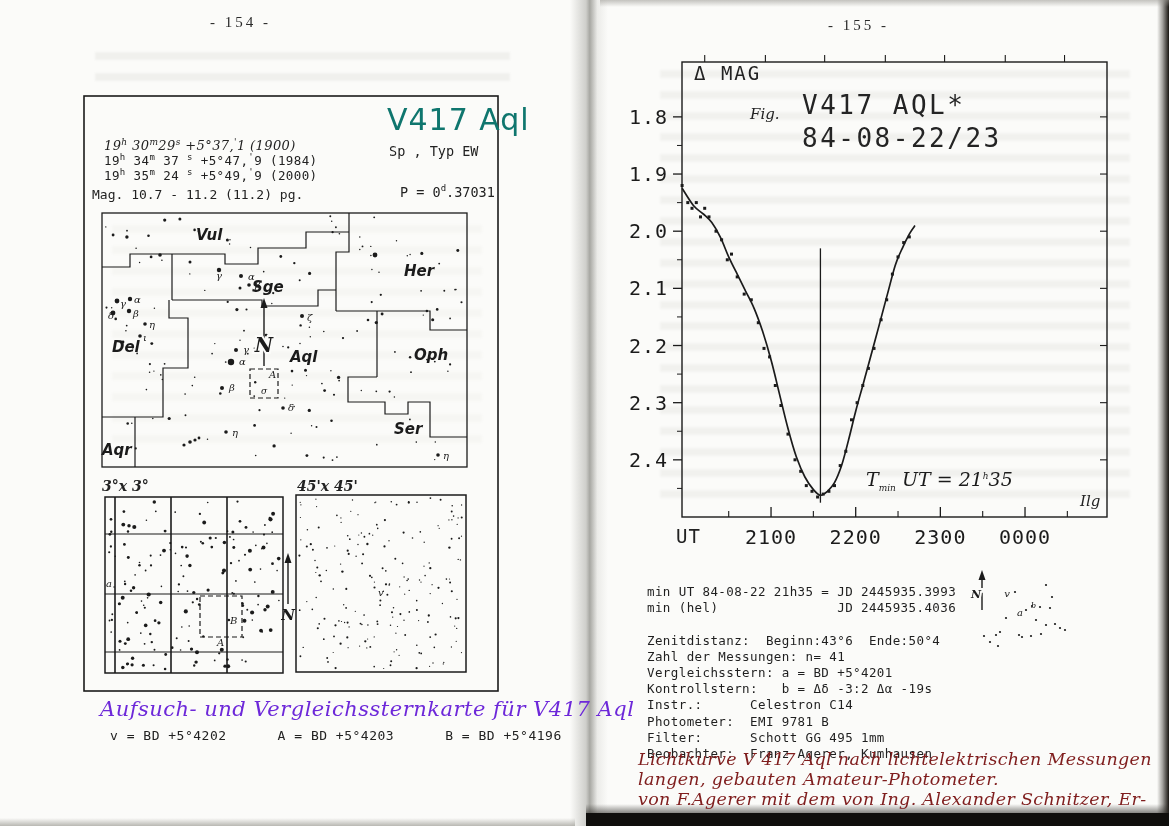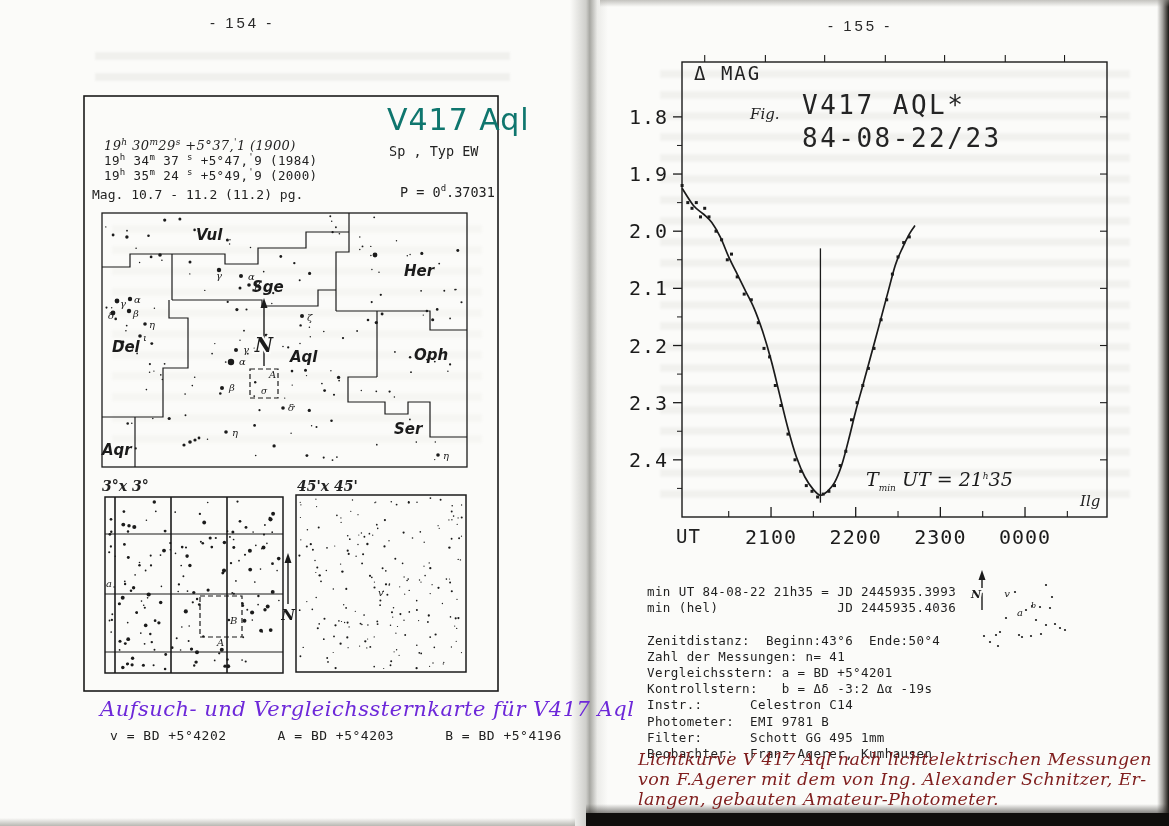--- a/index.html
+++ b/index.html
@@ -16,21 +16,21 @@
           background:linear-gradient(90deg,rgba(120,120,112,0) 0%,rgba(104,104,96,.30) 42%,rgba(84,84,76,.50) 52%,rgba(120,120,112,.12) 72%,rgba(120,120,112,0) 100%);}
   .band-bottom-right{position:absolute;left:586px;top:813px;width:583px;height:13px;background:#0f0e0c;}
   .band-bottom-right-soft{position:absolute;left:586px;top:804px;width:583px;height:9px;
           background:linear-gradient(180deg,rgba(40,38,34,0),rgba(40,38,34,.55));}
   .edge-right{position:absolute;left:1157px;top:0;width:12px;height:826px;
           background:linear-gradient(90deg,rgba(50,48,44,0),rgba(62,58,52,.45) 45%,#181511 100%);}
   .edge-top-right{position:absolute;left:600px;top:0;width:569px;height:7px;
           background:linear-gradient(180deg,rgba(150,148,142,.55),rgba(150,148,142,0));}
   .edge-bottom-left{position:absolute;left:0;top:818px;width:575px;height:8px;
           background:linear-gradient(180deg,rgba(150,148,142,0),rgba(130,128,120,.55));}
-  .pgnum{font-family:Liberation Sans, sans-serif;font-size:15px;letter-spacing:3px;color:#2a2a2a;}
+  .pgnum{font-family:Liberation Serif, serif;font-size:15px;letter-spacing:3px;color:#2a2a2a;}
   .figtitle{font-size:30px;letter-spacing:1px;color:#0f766e;}
   .coords div{height:15px;}
   .coord-typed{font-family:"DejaVu Sans Mono",monospace;font-size:12.5px;letter-spacing:.4px;}
   .coord-hand{font-family:"DejaVu Serif",serif;font-style:italic;font-size:13px;letter-spacing:.4px;}
   sup{font-size:9px;} sub{font-size:9px;}
   .caption-left{font-size:21px;letter-spacing:.5px;color:#6d28d9;white-space:nowrap;}
   .compline{display:flex;gap:51px;font-size:13px;letter-spacing:.5px;}
   .plot-title{font-size:26px;letter-spacing:2.5px;color:#242424;}
   .info{font-size:12.5px;line-height:16.2px;letter-spacing:.4px;white-space:pre;color:#1f1f1f;}
   .caption-right{font-size:17.5px;line-height:19.8px;letter-spacing:.3px;color:#7f1d1d;white-space:nowrap;}
@@ -817,15 +817,15 @@
 <div class="abs mono" style="left:694px;top:62px;font-size:19px;letter-spacing:2px;">Δ MAG</div>
 <div class="abs hand" style="left:750px;top:105px;font-size:15px;">Fig.</div>
 <div class="abs mono plot-title" style="left:802px;top:90px;">V417 AQL*</div>
 <div class="abs mono plot-title" style="left:802px;top:123px;">84-08-22/23</div>
 <div class="abs mono" style="left:676px;top:525px;font-size:19px;letter-spacing:1px;">UT</div>
 <div class="abs hand tmin" style="left:866px;top:468px;font-style:italic;" id="tmin-anno"><span>T</span><sub>min</sub><span> UT = 21</span><sup>h</sup><span>35</span></div>
 <div class="abs hand" style="left:1080px;top:492px;font-size:15px;">Ilg</div>
 <div class="abs mono info" style="left:647px;top:584px;" id="info-block"><div>min UT 84-08-22 21h35 = JD 2445935.3993</div><div>min (hel)               JD 2445935.4036</div><div>&nbsp;</div><div>Zenitdistanz:  Beginn:43°6  Ende:50°4</div><div>Zahl der Messungen: n= 41</div><div>Vergleichsstern: a = BD +5°4201</div><div>Kontrollstern:   b = Δδ -3:2 Δα -19s</div><div>Instr.:      Celestron C14</div><div>Photometer:  EMI 9781 B</div><div>Filter:      Schott GG 495 1mm</div><div>Beobachter:  Franz Agerer, Kumhausen</div></div>
 <div class="abs hand caption-right" style="left:638px;top:750px;" id="right-caption">
     <div>Lichtkurve V 417 Aql nach lichtelektrischen Messungen</div>
+    <div>langen, gebauten Amateur-Photometer.</div>
     <div>von F.Agerer mit dem von Ing. Alexander Schnitzer, Er-</div>
-    <div>langen, gebauten Amateur-Photometer.</div>
   </div>
 
 </body></html>

